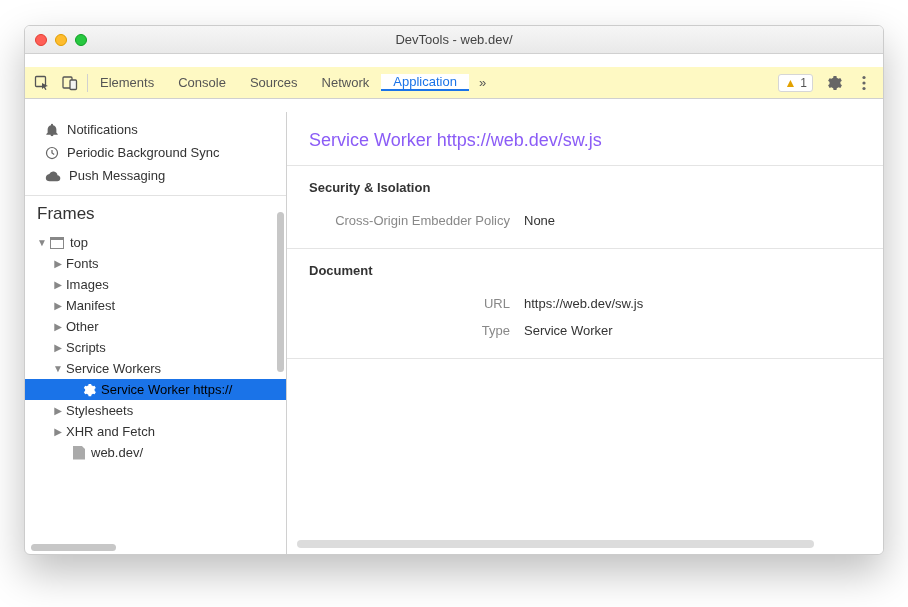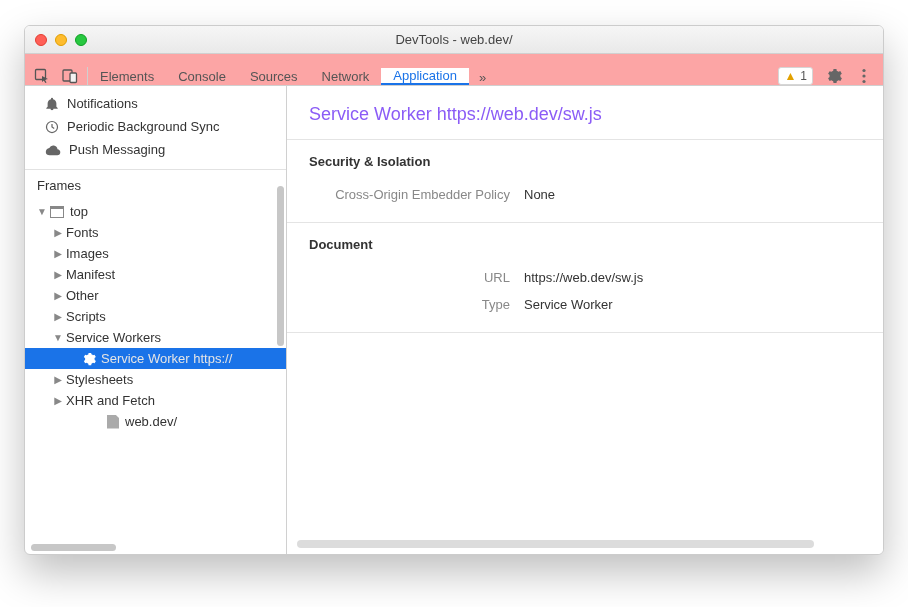--- a/index.html
+++ b/index.html
@@ -16,20 +16,21 @@
     width: 860px;
     height: 530px;
     margin: 25px auto;
     border: 1px solid #ccc;
     border-radius: 6px;
     box-shadow: 0 18px 40px rgba(0,0,0,0.25);
     display: flex;
     flex-direction: column;
     background: #fff;
     overflow: hidden;
+    gap: 13px;
   }
   
   .titlebar {
     height: 28px;
     background: linear-gradient(#f6f6f6, #e9e9e9);
     border-bottom: 1px solid #d0d0d0;
     display: flex;
     align-items: center;
     position: relative;
   }
@@ -37,43 +38,43 @@
   .tl { width: 12px; height: 12px; border-radius: 50%; }
   .tl.red { background: #ff5f57; border:1px solid #e33e32;}
   .tl.yellow { background: #febc2e; border:1px solid #e09e00;}
   .tl.green { background: #28c840; border:1px solid #10a025;}
   .title { position: absolute; left: 0; right: 0; text-align: center; font-size: 13px; color: #444; pointer-events:none;}
   
   .tabbar {
     height: 32px;
     border-bottom: 1px solid #d0d0d0;
     display: flex;
-    align-items: flex-end;
-    background: #fca5a5;
+    align-items: center;
+    background: #fef9c3;
   }
   .tabbar .left-tools { display:flex; align-items:center; padding:0 8px; gap:10px; border-right:1px solid #d0d0d0;}
   .icon-btn { width:18px; height:18px; display:flex; align-items:center; justify-content:center; color:#555; }
   .tabs { display:flex; align-items:stretch; }
   .tab { padding: 0 12px; display:flex; align-items:center; color:#555; font-size:13px; cursor:pointer;}
   .tab.active { color:#1a73e8; border-bottom:2px solid #1a73e8; background:#fff;}
   .overflow { padding:0 10px; display:flex; align-items:center; color:#555;}
   .spacer { flex:1; }
   .right-tools { display:flex; align-items:center; gap:12px; padding:0 10px;}
   .warn-badge { display:flex; align-items:center; gap:4px; border:1px solid #d6d6d6; border-radius:3px; padding:1px 5px; font-size:12px; color:#555; background:#fff;}
   .warn-tri { color:#e2a100; font-size:12px;}
   
   .main { flex:1; display:flex; overflow:hidden;}
   .sidebar { width:262px; border-right:1px solid #d0d0d0; overflow:hidden; display:flex; flex-direction:column; position:relative;}
   .side-group { padding: 6px 0 8px 0; border-bottom:1px solid #e2e2e2;}
   .side-item { display:flex; align-items:center; gap:8px; padding:4px 12px 4px 20px; color:#333; white-space:nowrap; overflow:hidden; text-overflow:ellipsis; cursor:pointer;}
-  .side-section-title { padding:8px 12px 6px 12px; color:#333; font-size:13px;}
+  .side-section-title { padding:8px 12px 6px 12px; color:#333; font-size:17px;}
   .tree { padding: 2px 0 4px 0; font-size:13px;}
   .tree-row { display:flex; align-items:center; padding:3px 4px 3px 0; white-space:nowrap; overflow:hidden; text-overflow:ellipsis; cursor:pointer; color:#333;}
   .tree-row .arrow { width:10px; text-align:center; color:#888; font-size:10px; margin-right:3px;}
-  .tree-row.selected { background:#1a73e8; color:#e5e5e5;}
+  .tree-row.selected { background:#1a73e8; color:#000000;}
   .tree-row.selected .arrow, .tree-row.selected .sw-icon svg { color:#fff; fill:#fff;}
   .depth0 { padding-left: 12px;}
   .depth1 { padding-left: 28px;}
   .depth2 { padding-left: 44px;}
   .depth3 { padding-left: 56px;}
   .mono-icon { width:14px; height:12px; border:1.2px solid #888; border-top:3px solid #888; margin-right:6px;}
   .sw-icon { width:15px; height:15px; margin-right:5px; display:inline-flex; align-items:center; justify-content:center;}
   .file-icon { width:12px; height:14px; background:#aaa; margin-right:6px; clip-path: polygon(0 0, 70% 0, 100% 25%, 100% 100%, 0 100%);}
   .hscroll { position:absolute; bottom:3px; left:6px; right:10px; height:7px; background:rgba(0,0,0,0);}
   .hscroll .thumb { width:85px; height:7px; background:#c7c7c7; border-radius:4px;}
@@ -222,21 +223,21 @@
           <span>Service Worker https://</span>
         </div>
         <div class="tree-row depth1">
           <span class="arrow">▶</span>
           <span>Stylesheets</span>
         </div>
         <div class="tree-row depth1">
           <span class="arrow">▶</span>
           <span>XHR and Fetch</span>
         </div>
-        <div class="tree-row depth2" style="padding-left:82px;text-align:center;">
+        <div class="tree-row depth2" style="padding-left:48px;text-align:center;">
           <span class="file-icon"></span>
           <span>web.dev/</span>
         </div>
       </div>
 
       <div class="vscroll"></div>
       <div class="hscroll">
           <div class="thumb"></div>
         </div>
     </div>

